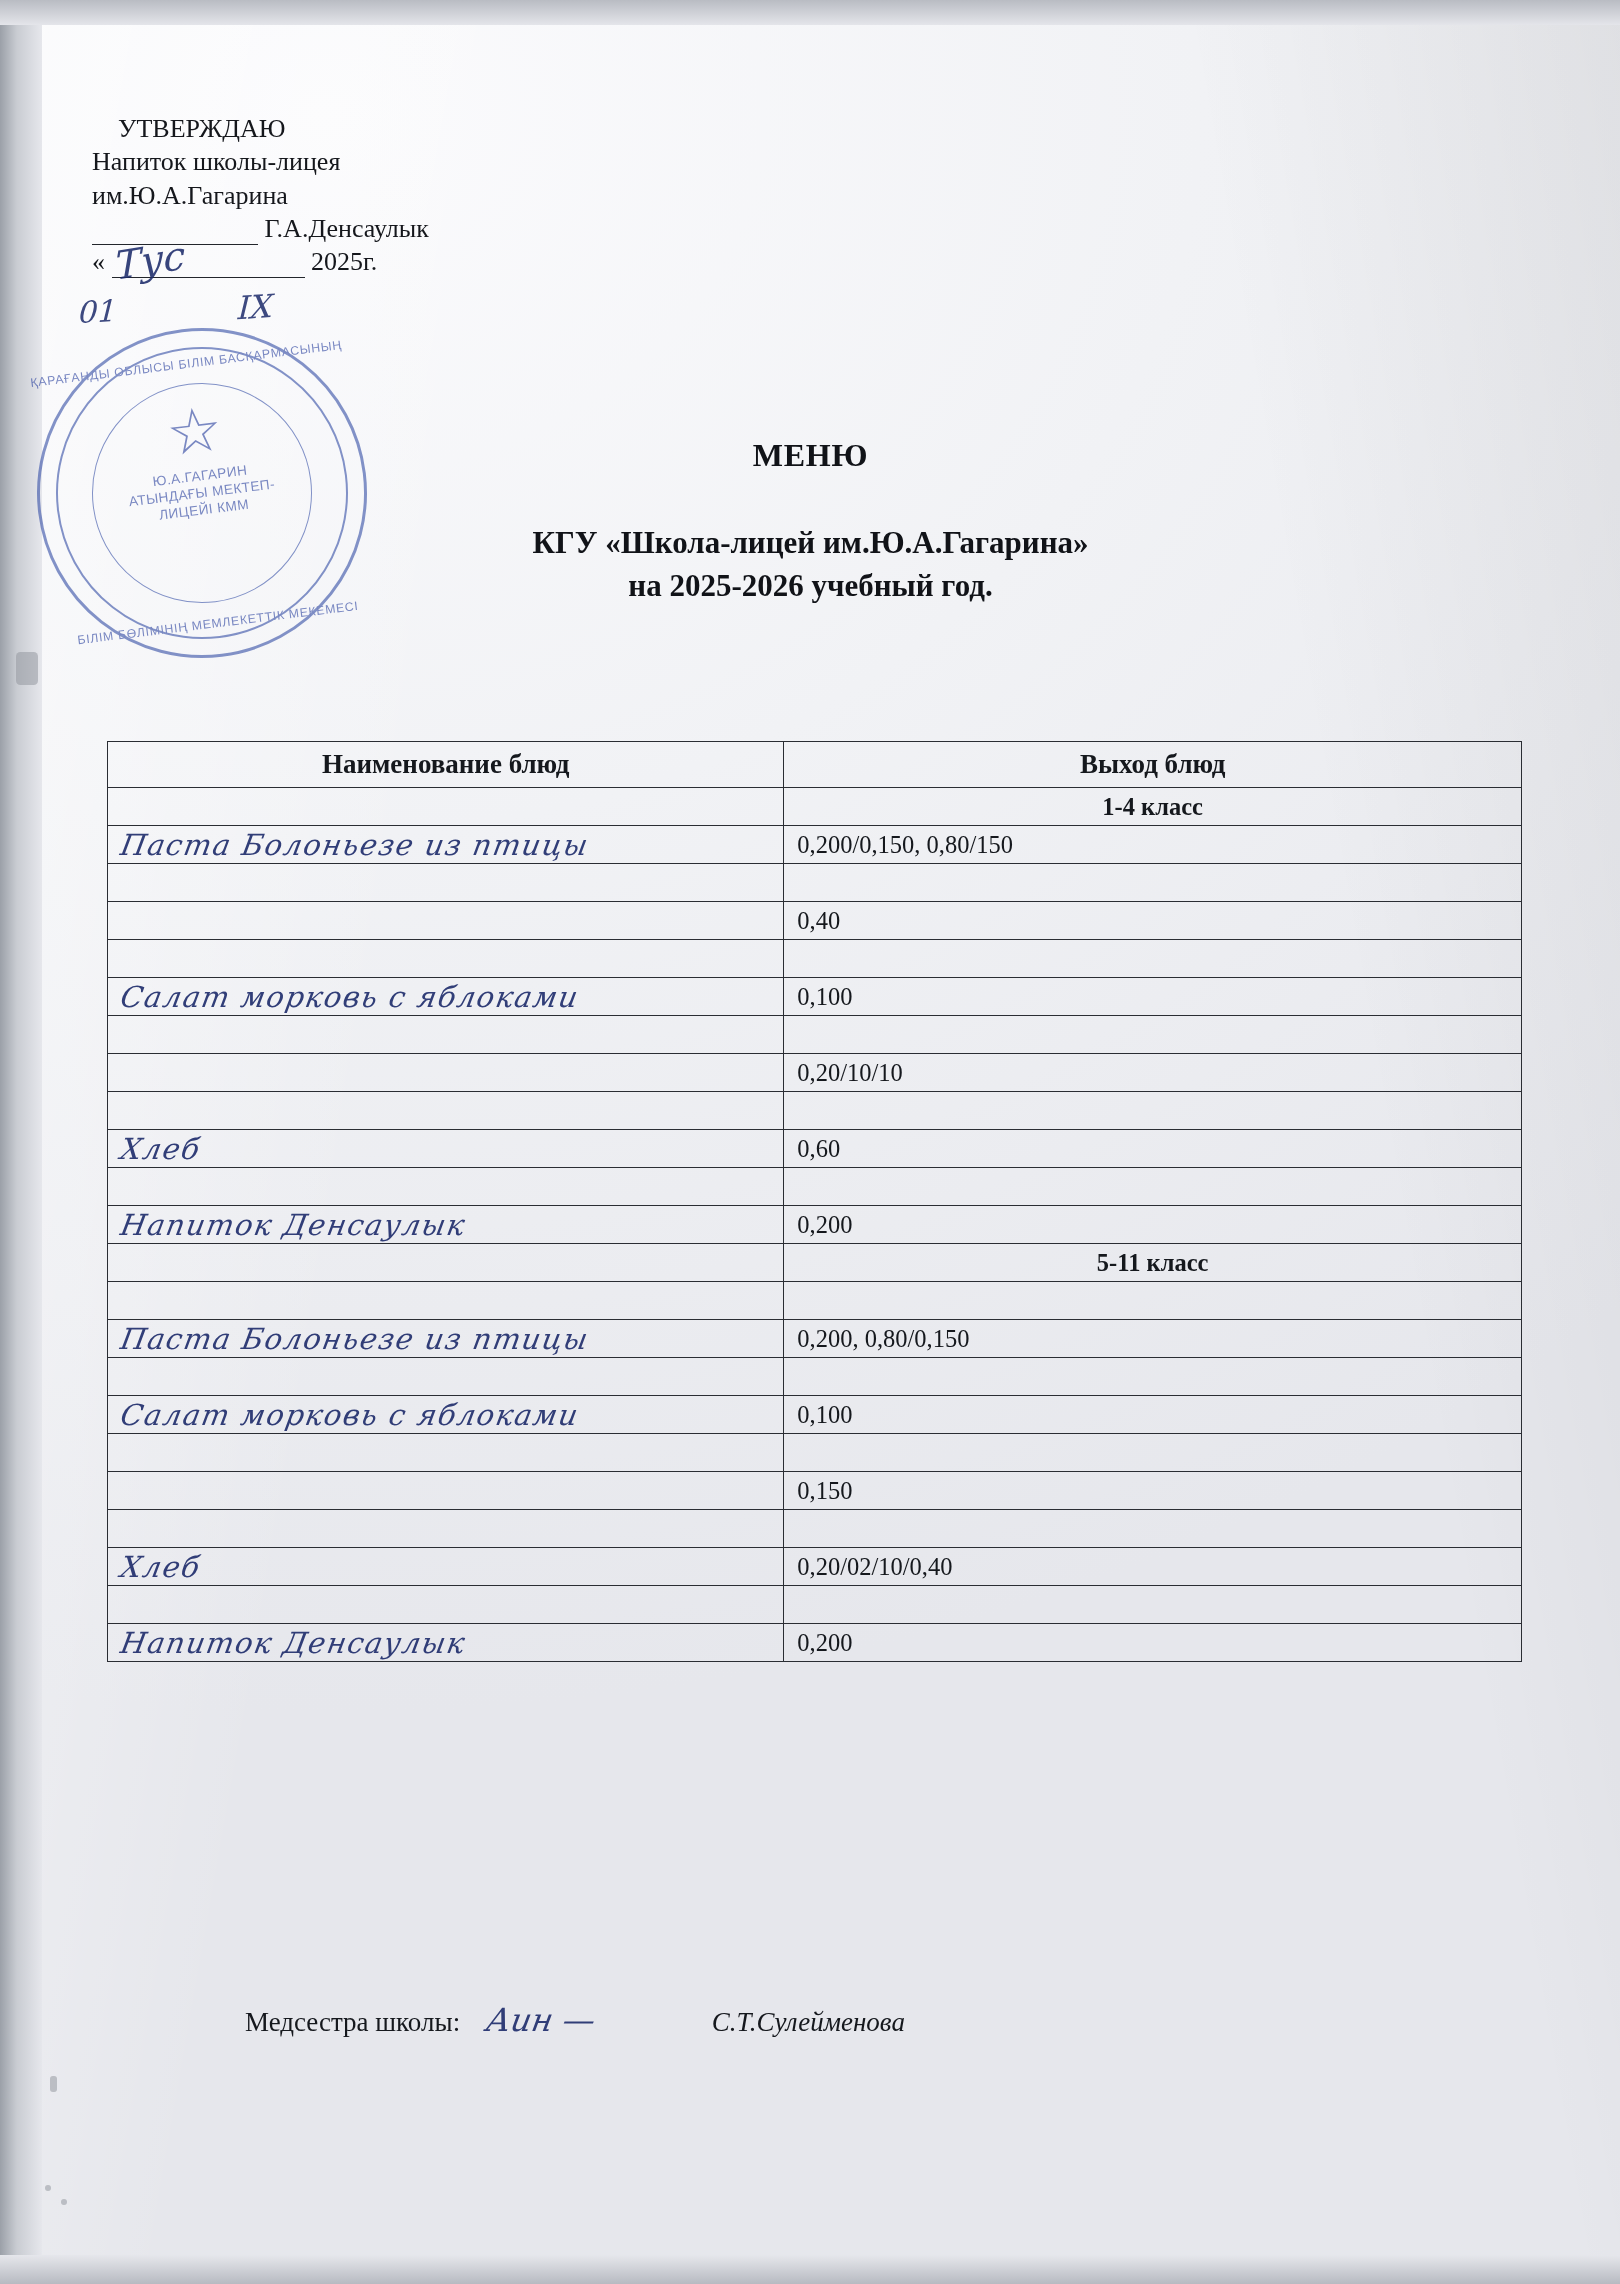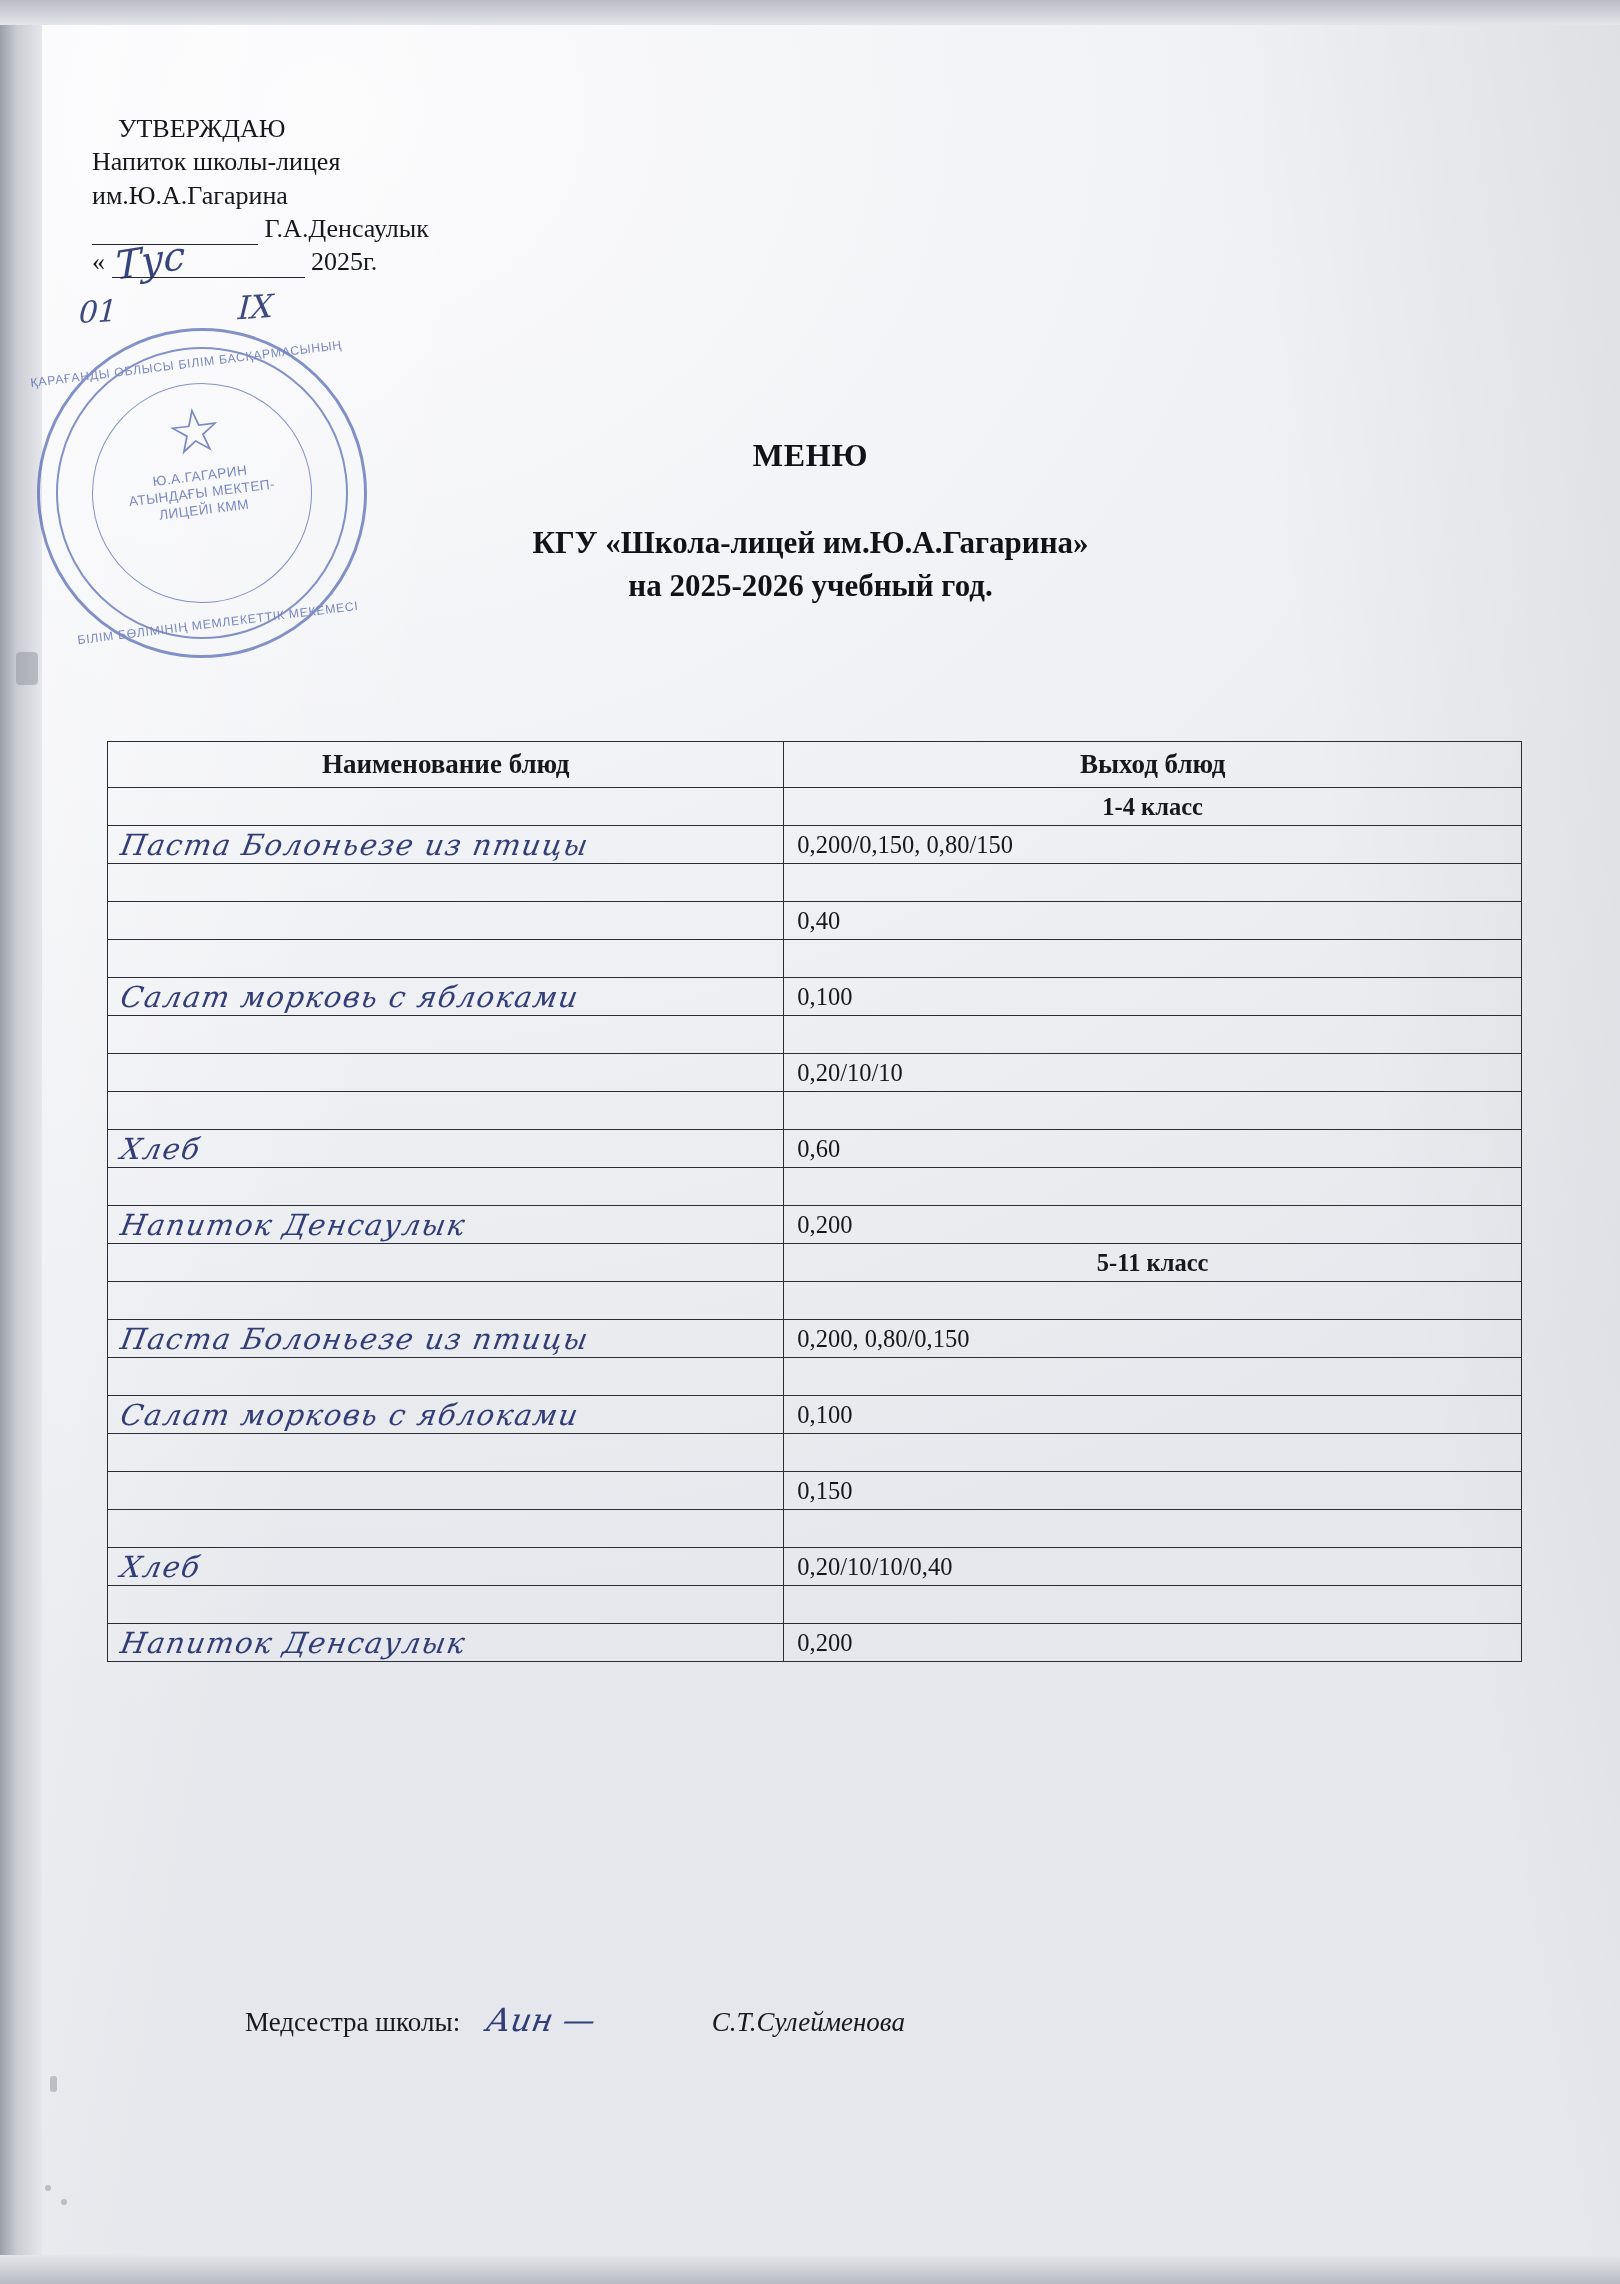--- a/index.html
+++ b/index.html
@@ -389,21 +389,21 @@
         <tr>
           <td class="col-name"></td>
           <td class="col-out">0,150</td>
         </tr>
         <tr>
           <td class="col-name"></td>
           <td class="col-out"></td>
         </tr>
         <tr>
           <td class="col-name"><span class="cell-hand">Хлеб</span></td>
-          <td class="col-out">0,20/10/10/0,40</td>
+          <td class="col-out">0,20/02/10/0,40</td>
         </tr>
         <tr>
           <td class="col-name"></td>
           <td class="col-out"></td>
         </tr>
         <tr>
           <td class="col-name"><span class="cell-hand">Напиток Денсаулык</span></td>
           <td class="col-out">0,200</td>
         </tr>
       </tbody>

